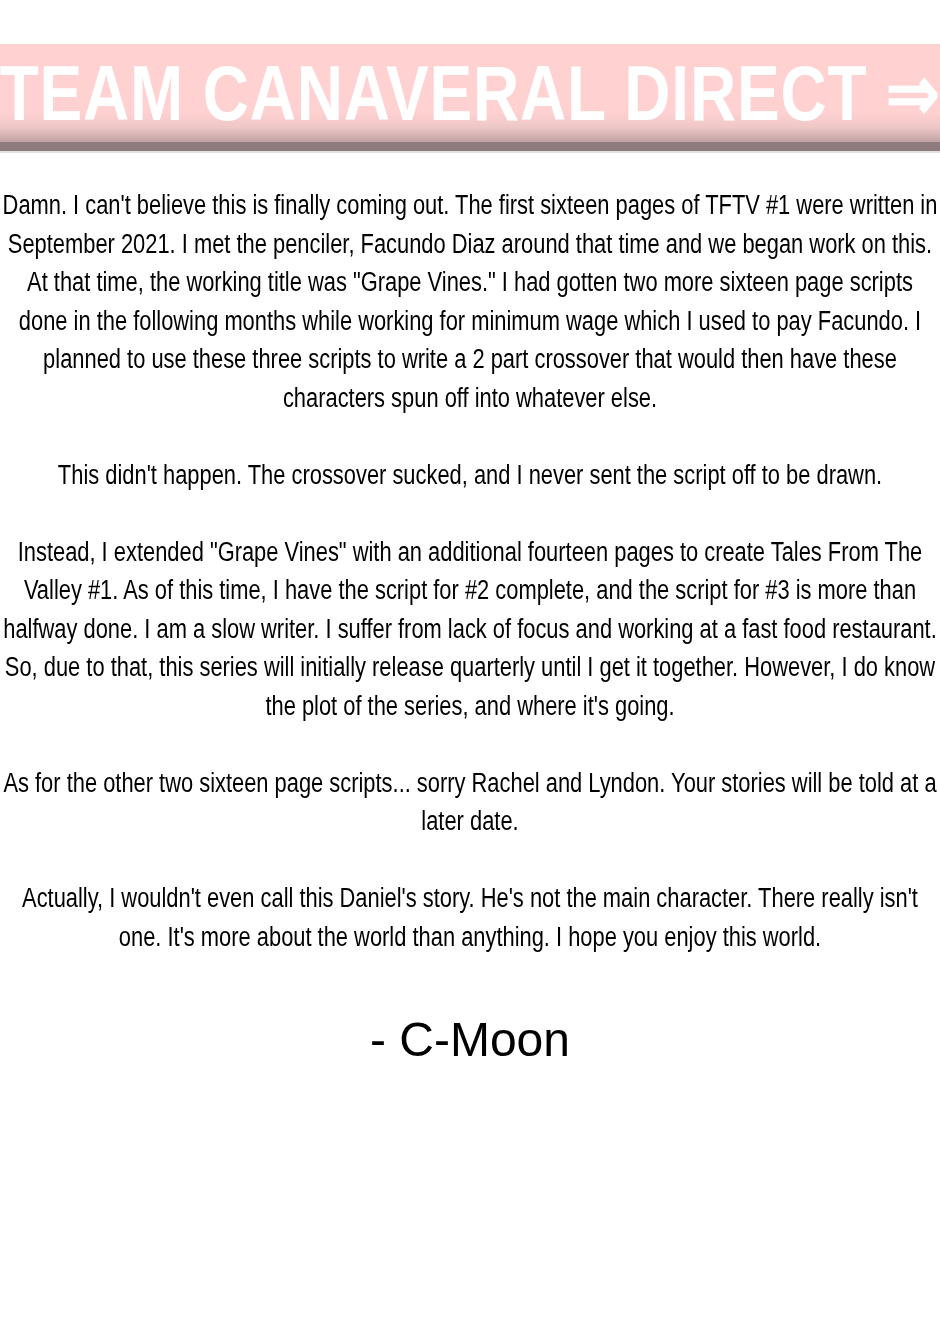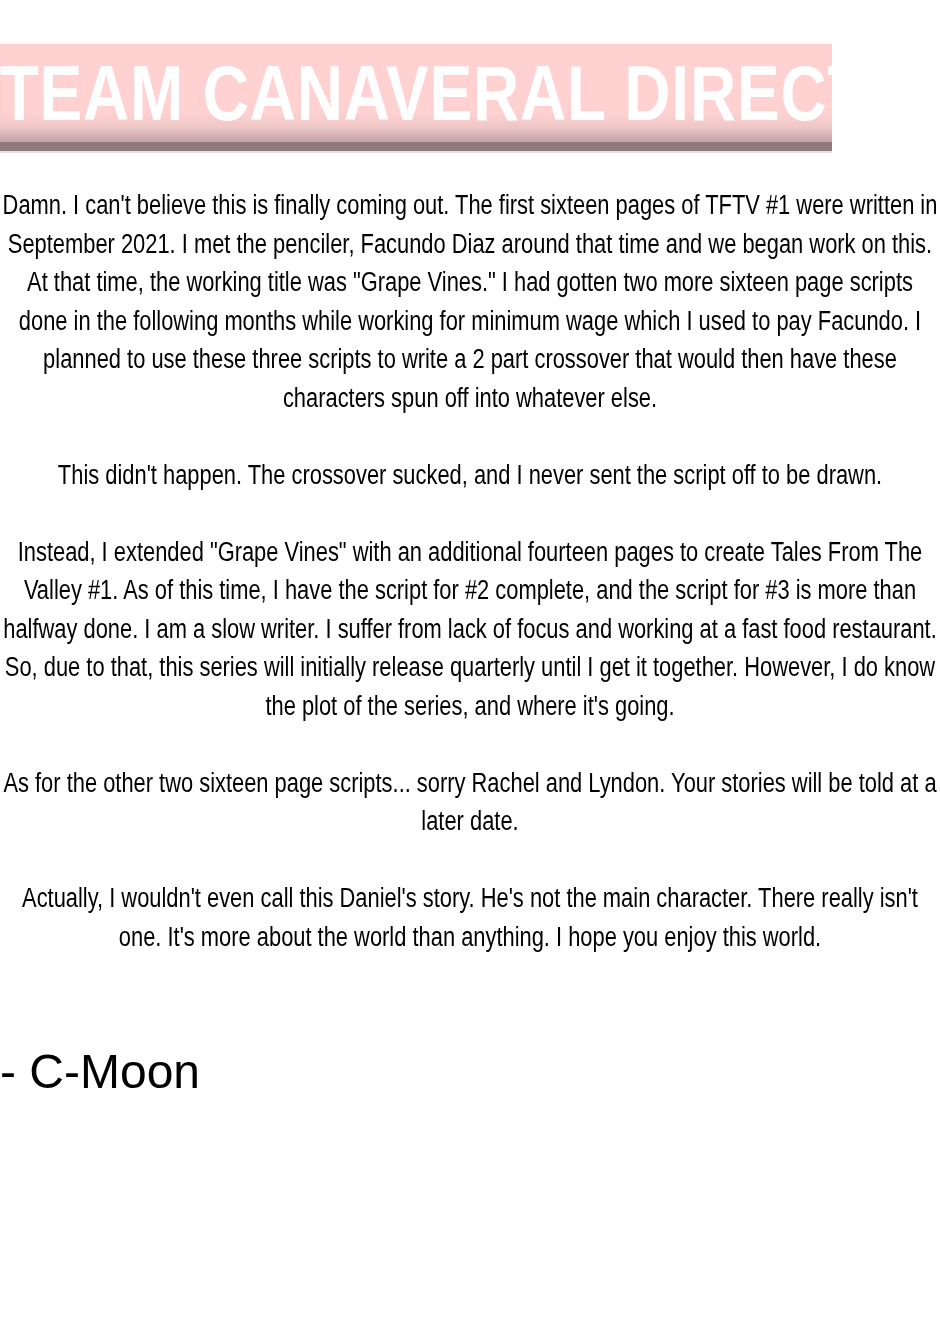--- a/index.html
+++ b/index.html
@@ -9,21 +9,21 @@
     height: 1330px;
     background: #ffffff;
     overflow: hidden;
     font-family: "Liberation Sans", sans-serif;
   }
 
   
   .banner {
     position: relative;
     margin-top: 44px;
-    width: 832px;
+    width: 940px;
     cursor: pointer;
   }
   .banner-main {
     height: 98px;
     background: linear-gradient(180deg,
       var(--pink, #ffd1d1) 0%,
       var(--pink, #ffd1d1) 70%,
       #eec7c7 85%,
       var(--fade, #c2a2a3) 100%);
   }
@@ -66,22 +66,22 @@
   }
   .copy p {
     margin: 0 0 38.5px 0;
   }
   .copy p:last-child {
     margin-bottom: 0;
   }
 
   
   .signature {
-    margin-top: 88px;
-    text-align: left;
+    margin-top: 56px;
+    text-align: center;
     font-size: 48px;
     line-height: 55px;
     color: var(--text, #000000);
   }
 </style>
 </head>
 <body>
 
 <div class="banner">
   <div class="banner-main"></div>

